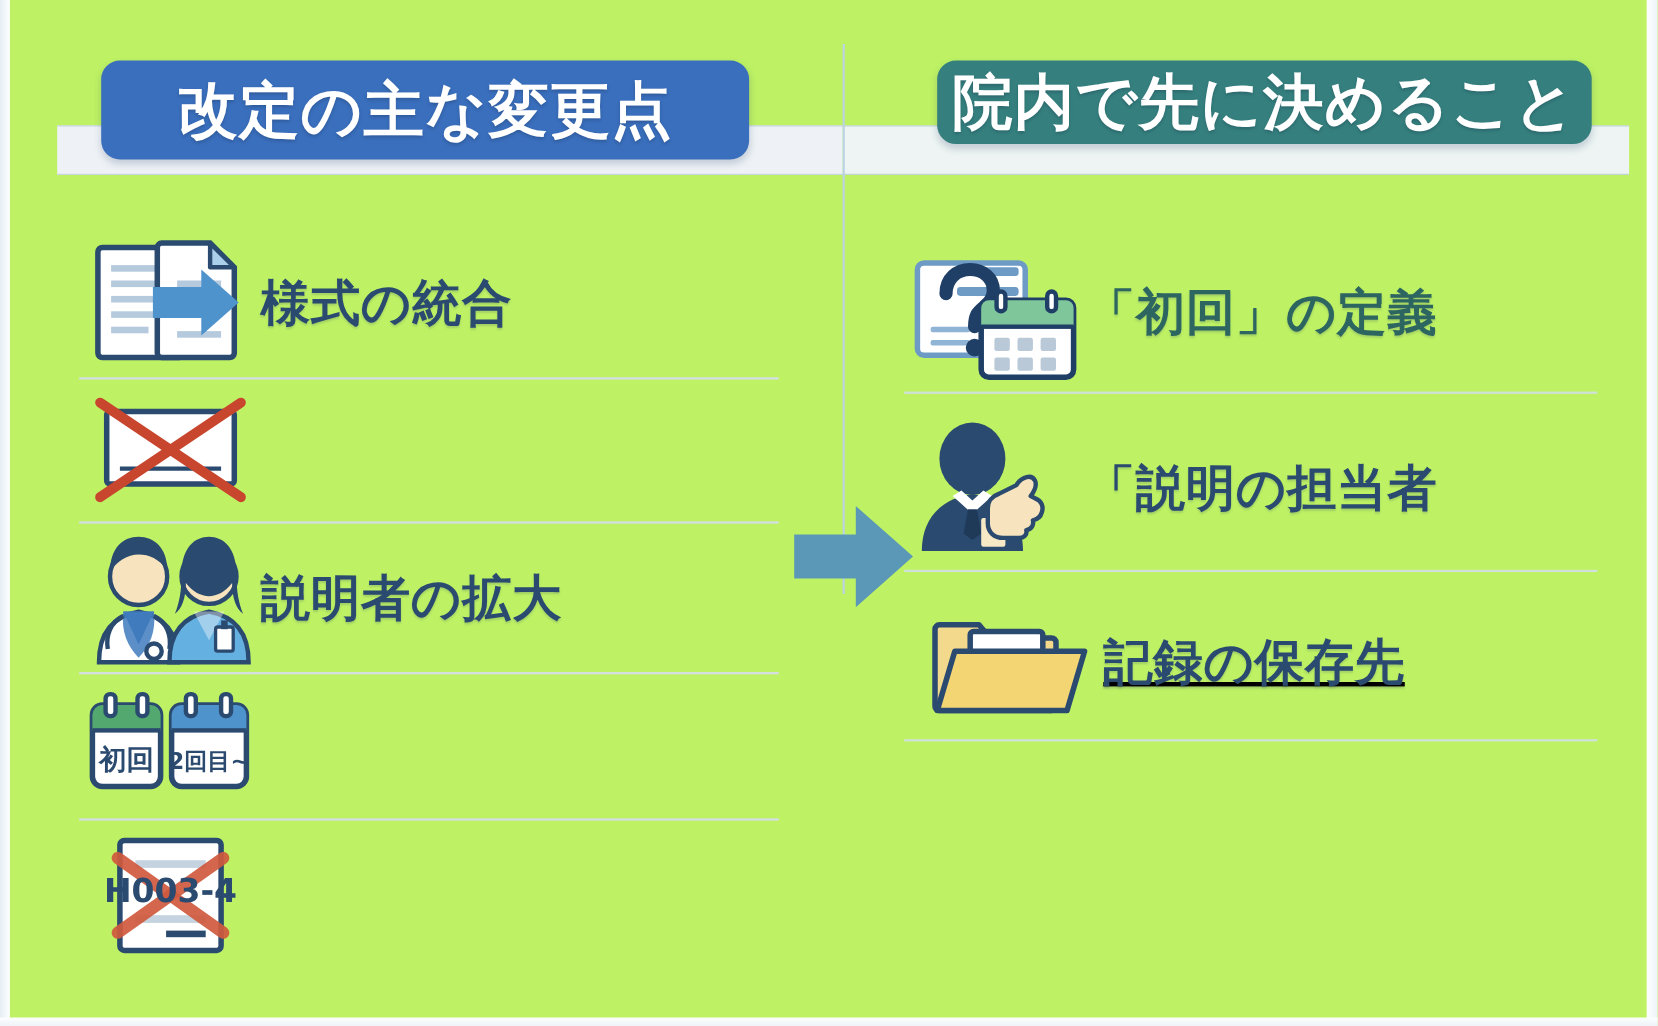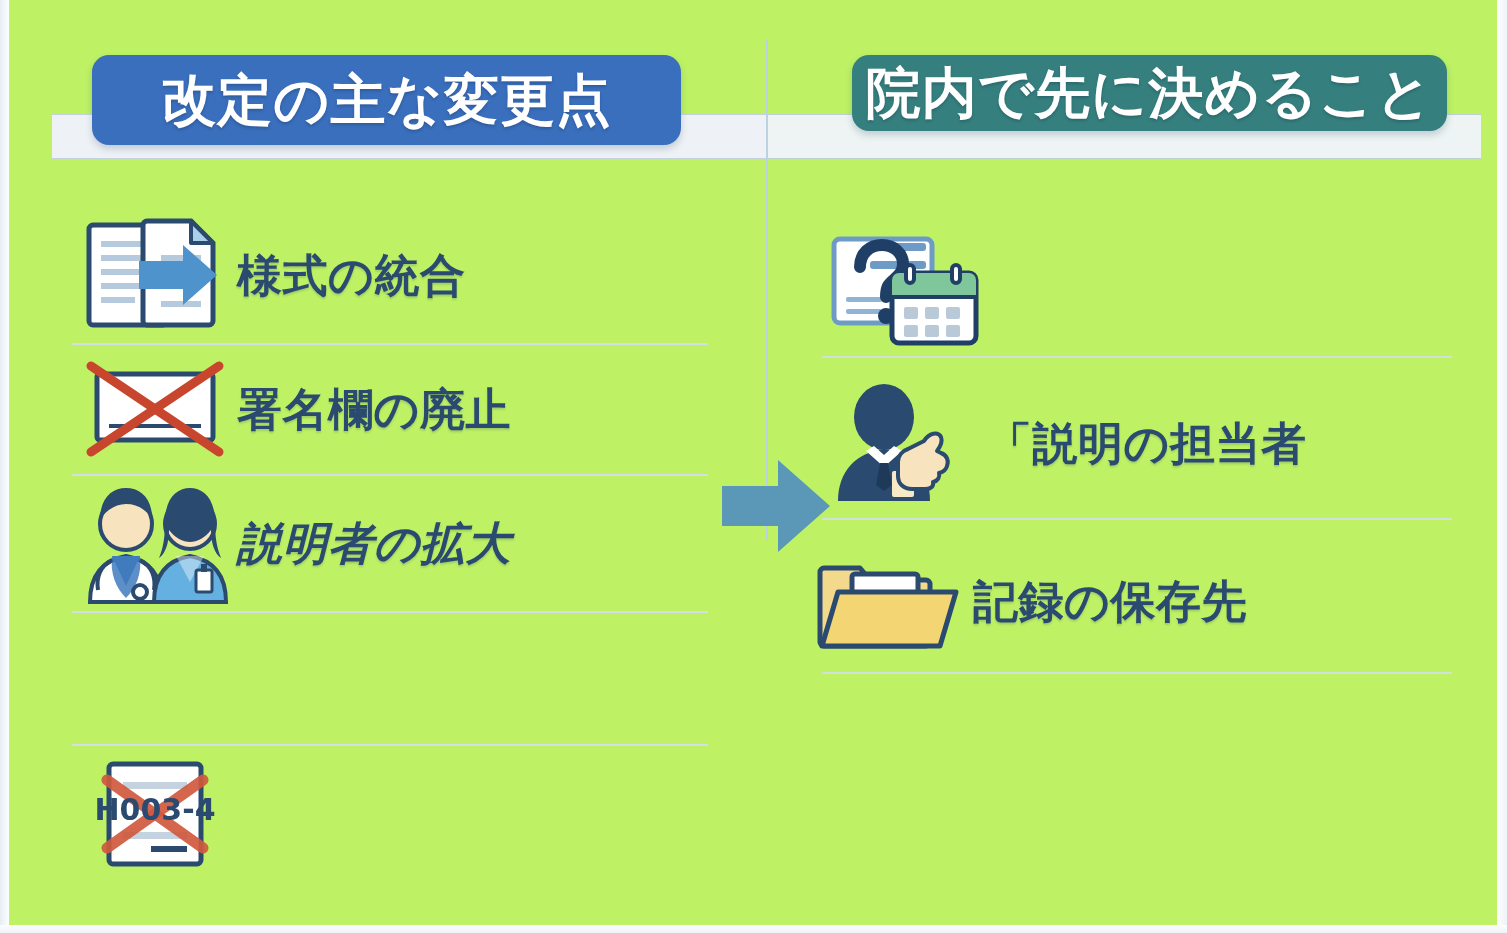--- a/index.html
+++ b/index.html
@@ -208,25 +208,24 @@
 
     <div class="row" style="left:72px; top:350px; width:640px; height:118px;">
       <div class="row-icon">
         <svg width="160" height="110" viewBox="0 0 160 110">
           <rect x="22" y="20" width="116" height="66" rx="3" fill="#ffffff" stroke="#2b4a70" stroke-width="5"></rect>
           <line x1="34" y1="72" x2="126" y2="72" stroke="#2b4a70" stroke-width="4"></line>
           <line x1="16" y1="12" x2="144" y2="98" stroke="#c9462e" stroke-width="9" stroke-linecap="round"></line>
           <line x1="144" y1="12" x2="16" y2="98" stroke="#c9462e" stroke-width="9" stroke-linecap="round"></line>
         </svg>
       </div>
-      <span class="row-label label-navy">署名欄の廃止</span>
     </div>
     <div class="sep sep-left" style="top:474px;"></div>
 
-    <div class="row" style="left:72px; top:480px; width:640px; height:126px;font-style:italic;">
+    <div class="row" style="left:72px; top:480px; width:640px; height:126px;">
       <div class="row-icon">
         <svg width="170" height="122" viewBox="0 0 170 122">
 
           <path d="M20 120 c0-28 14-42 36-46 22 4 36 18 36 46 z" fill="#ffffff" stroke="#2b4a70" stroke-width="4"></path>
           <path d="M42 74 h28 l-14 30 z" fill="#3f7bbd"></path>
           <path d="M42 74 c-2 18 4 32 14 42 10-10 16-24 14-42 z" fill="#3f7bbd" opacity="0.85"></path>
           <circle cx="56" cy="42" r="26" fill="#f7e3bd" stroke="#2b4a70" stroke-width="4"></circle>
           <path d="M30 38 c0-22 12-32 26-32 s26 10 26 30 c-8-10-16-14-26-14 s-20 6-26 16 z" fill="#2b4a70"></path>
           <path d="M42 78 c-12 6-16 18-14 30" fill="none" stroke="#2b4a70" stroke-width="4"></path>
           <path d="M70 78 c12 6 16 18 14 30" fill="none" stroke="#2b4a70" stroke-width="4"></path>
@@ -238,20 +237,38 @@
           <path d="M95 40 c0-24 12-34 25-34 s25 10 25 34 c0 16 2 26 6 36 c-6-4-10-14-10-28 c-6 8-14 12-21 12 s-15-4-21-12 c0 14-4 24-10 28 c4-10 6-20 6-36 z" fill="#2b4a70"></path>
           <rect x="126" y="88" width="16" height="22" rx="2" fill="#ffffff" stroke="#2b4a70" stroke-width="3"></rect>
           <rect x="131" y="82" width="6" height="8" fill="#2b4a70"></rect>
         </svg>
       </div>
       <span class="row-label label-navy">説明者の拡大</span>
     </div>
     <div class="sep sep-left" style="top:611px;"></div>
 
     <div class="row" style="left:72px; top:617px; width:640px; height:122px;">
+      <div class="row-icon">
+        <svg width="165" height="110" viewBox="0 0 165 110">
+
+          <rect x="12" y="18" width="62" height="74" rx="9" fill="#ffffff" stroke="#2b4a70" stroke-width="5"></rect>
+          <path d="M12 27 a9 9 0 0 1 9 -9 h44 a9 9 0 0 1 9 9 v14 h-62 z" fill="#52a86f"></path>
+          <rect x="12" y="39" width="62" height="4" fill="#2b4a70"></rect>
+          <rect x="24" y="8" width="9" height="20" rx="4" fill="#ffffff" stroke="#2b4a70" stroke-width="4"></rect>
+          <rect x="53" y="8" width="9" height="20" rx="4" fill="#ffffff" stroke="#2b4a70" stroke-width="4"></rect>
+          <text x="43" y="76" font-family="'DejaVu Sans','Liberation Sans',sans-serif" font-size="25" font-weight="bold" fill="#2b4a70" text-anchor="middle">初回</text>
+
+          <rect x="84" y="18" width="68" height="74" rx="9" fill="#ffffff" stroke="#2b4a70" stroke-width="5"></rect>
+          <path d="M84 27 a9 9 0 0 1 9 -9 h50 a9 9 0 0 1 9 9 v14 h-68 z" fill="#4f93cc"></path>
+          <rect x="84" y="39" width="68" height="4" fill="#2b4a70"></rect>
+          <rect x="97" y="8" width="9" height="20" rx="4" fill="#ffffff" stroke="#2b4a70" stroke-width="4"></rect>
+          <rect x="129" y="8" width="9" height="20" rx="4" fill="#ffffff" stroke="#2b4a70" stroke-width="4"></rect>
+          <text x="118" y="76" font-family="'DejaVu Sans','Liberation Sans',sans-serif" font-size="21" font-weight="bold" fill="#2b4a70" text-anchor="middle">2回目~</text>
+        </svg>
+      </div>
     </div>
     <div class="sep sep-left" style="top:744px;"></div>
 
     <div class="row" style="left:72px; top:750px; width:640px; height:126px;text-align:right;">
       <div class="row-icon">
         <svg width="160" height="118" viewBox="0 0 160 118">
           <rect x="34" y="10" width="92" height="100" rx="4" fill="#ffffff" stroke="#2b4a70" stroke-width="5"></rect>
           <rect x="48" y="28" width="64" height="7" fill="#c5d3e0"></rect>
           <rect x="48" y="78" width="64" height="7" fill="#c5d3e0"></rect>
           <rect x="76" y="92" width="36" height="6" fill="#2b4a70"></rect>
@@ -290,20 +307,21 @@
           <rect x="84" y="44" width="8" height="18" rx="4" fill="#ffffff" stroke="#1f3f66" stroke-width="4"></rect>
           <rect x="130" y="44" width="8" height="18" rx="4" fill="#ffffff" stroke="#1f3f66" stroke-width="4"></rect>
           <rect x="82" y="86" width="14" height="12" rx="2" fill="#b9c9d8"></rect>
           <rect x="103" y="86" width="14" height="12" rx="2" fill="#b9c9d8"></rect>
           <rect x="124" y="86" width="14" height="12" rx="2" fill="#b9c9d8"></rect>
           <rect x="82" y="104" width="14" height="12" rx="2" fill="#b9c9d8"></rect>
           <rect x="103" y="104" width="14" height="12" rx="2" fill="#b9c9d8"></rect>
           <rect x="124" y="104" width="14" height="12" rx="2" fill="#b9c9d8"></rect>
         </svg>
       </div>
+      <span class="row-label label-teal">「初回」の定義</span>
     </div>
     <div class="sep sep-right" style="top:356px;"></div>
 
     <div class="row" style="left:822px; top:380px; width:640px; height:126px;">
       <div class="row-icon">
         <svg width="165" height="120" viewBox="0 0 165 120">
 
           <ellipse cx="62" cy="34" rx="30" ry="33" fill="#2b4a70"></ellipse>
 
           <path d="M16 118 c0-30 18-48 46-52 c28 4 46 22 46 52 z" fill="#2b4a70"></path>
@@ -314,21 +332,21 @@
           <rect x="70" y="88" width="22" height="26" rx="2" fill="#f7e9c6"></rect>
 
           <path d="M102 58 c5-8 14-10 17-4 c2 5-1 10-4 14 l4 2 c6 2 8 8 6 13 c-1 4-4 6-8 7
                    c1 4-1 8-6 9 c1 4-2 7-7 7 l-14 0 c-8 0-14-5-14-13 l0-14 c0-6 4-11 10-13 z" fill="#f7e3bd" stroke="#2b4a70" stroke-width="4" stroke-linejoin="round"></path>
         </svg>
       </div>
       <span class="row-label label-navy">「説明の担当者</span>
     </div>
     <div class="sep sep-right" style="top:518px;"></div>
 
-    <div class="row" style="left:808px; top:540px; width:640px; height:122px;">
+    <div class="row" style="left:838px; top:540px; width:640px; height:122px;text-decoration:underline;">
       <div class="row-icon">
         <svg width="165" height="110" viewBox="0 0 165 110">
 
           <path d="M16 22 h36 l10 12 h56 a4 4 0 0 1 4 4 v58 a4 4 0 0 1 -4 4 h-102 a4 4 0 0 1 -4 -4 v-70 a4 4 0 0 1 4 -4 z" fill="#f2d98b" stroke="#2b4a70" stroke-width="5" stroke-linejoin="round"></path>
 
           <rect x="44" y="28" width="66" height="42" rx="3" fill="#ffffff" stroke="#2b4a70" stroke-width="5"></rect>
 
           <path d="M30 46 h118 l-16 54 h-118 z" fill="#f4d574" stroke="#2b4a70" stroke-width="5" stroke-linejoin="round"></path>
         </svg>
       </div>

